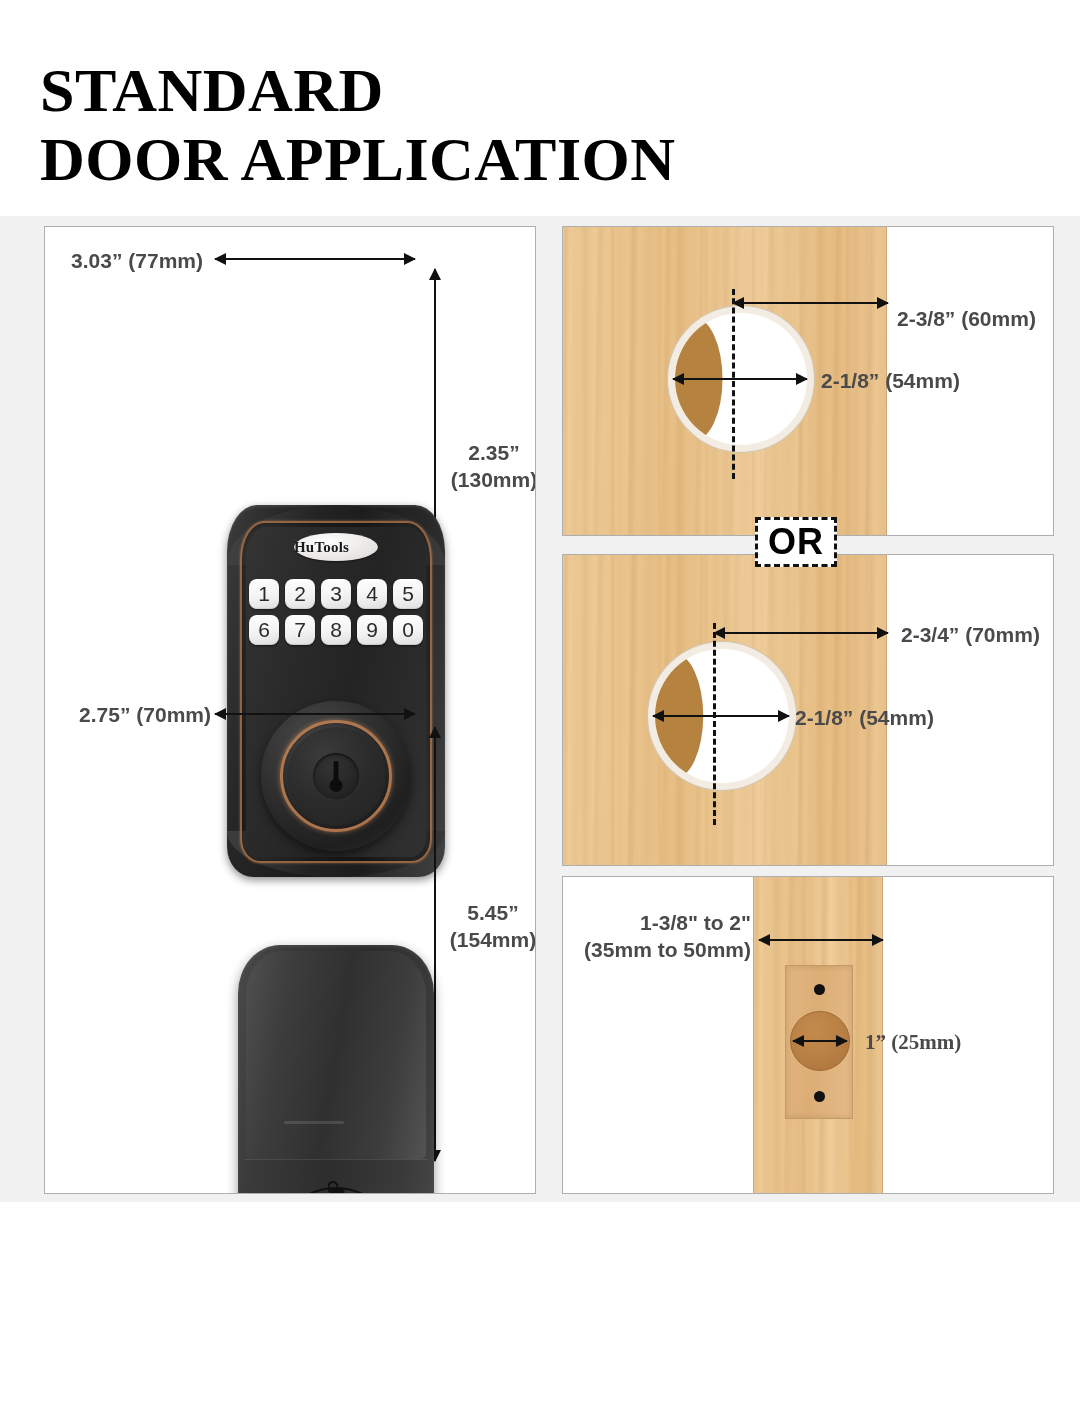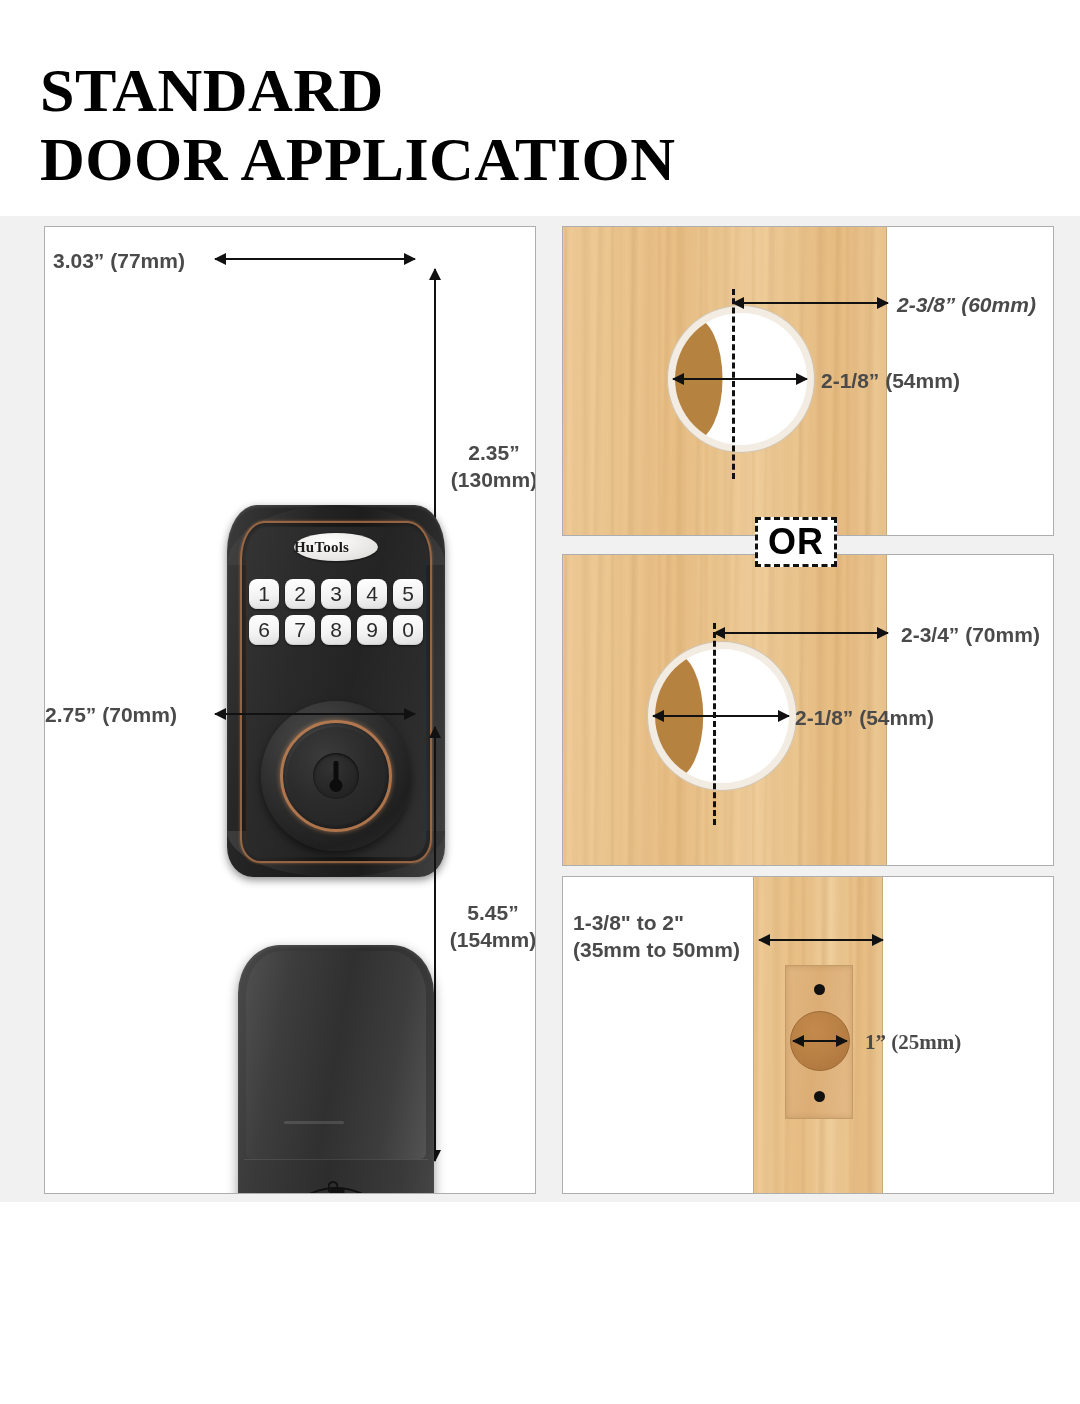--- a/index.html
+++ b/index.html
@@ -132,21 +132,21 @@
   .dim-label {
     position:absolute;
     font-family:"Liberation Sans", sans-serif;
     font-size:21px;
     font-weight:bold;
     color:#4a4a4a;
     line-height:1.30;
     white-space:pre-line;
   }
   .dim-label.ctr { text-align:center; }
-  .dim-label.rt  { text-align:left; }
+  .dim-label.rt  { text-align:right; }
 
   
   #or-badge {
     position:absolute; left:755px; top:497px;
     width:82px; height:50px;
     background:#ffffff;
     border:3px dashed #111111;
     display:flex; align-items:center; justify-content:center;
     font-family:"Liberation Sans", sans-serif;
     font-size:36px; font-weight:bold; color:#000000;
@@ -356,21 +356,21 @@
       <div class="cyl-outer">
         <div class="cyl-ring"></div>
         <div class="cyl-inner"></div>
         <div class="keyway">
           <div class="keyway-slot"></div>
           <div class="keyway-bit"></div>
         </div>
       </div>
     </div>
 
-    <div class="dim-label rt" style="left:0px; top:474px; width:158px;">2.75” (70mm)</div>
+    <div class="dim-label rt" style="left:8px; top:474px; width:158px;">2.75” (70mm)</div>
     <div class="dim-h" style="left:170px; top:486px; width:200px;"></div>
 
     <div class="dim-v" style="left:389px; top:500px; height:434px;"></div>
     <div class="dim-label ctr" style="left:400px; top:672px; width:96px;">5.45”
 (154mm)</div>
 
     <div id="lock-int">
       <div class="int-body"></div>
       <div class="int-upper"></div>
       <div class="int-seam"></div>
@@ -392,21 +392,21 @@
   <div class="panel" id="panel-tr">
     <div class="wood" style="left:-1px; top:-1px; width:325px; height:312px;"></div>
 
     <div class="bore-rim" style="left:104px; top:78px; width:148px; height:148px;"></div>
     <div class="bore-inner" style="left:112px; top:86px; width:132px; height:132px;"></div>
     <div class="bore-crescent" style="left:112px; top:86px; width:132px; height:132px;"></div>
 
     <div class="vdash" style="left:169px; top:62px; height:190px;"></div>
 
     <div class="dim-h" style="left:170px; top:75px; width:155px;"></div>
-    <div class="dim-label" style="left:334px; top:64px; width:160px;font-style:italic;">2-3/8” (60mm)</div>
+    <div class="dim-label" style="left:334px; top:78px; width:160px;">2-3/8” (60mm)</div>
 
     <div class="dim-h" style="left:110px; top:151px; width:134px;"></div>
     <div class="dim-label" style="left:258px; top:140px; width:170px;">2-1/8” (54mm)</div>
   </div>
 
   <div id="or-badge">OR</div>
 
   <div class="panel" id="panel-mr">
     <div class="wood" style="left:-1px; top:-1px; width:325px; height:314px;"></div>
 

